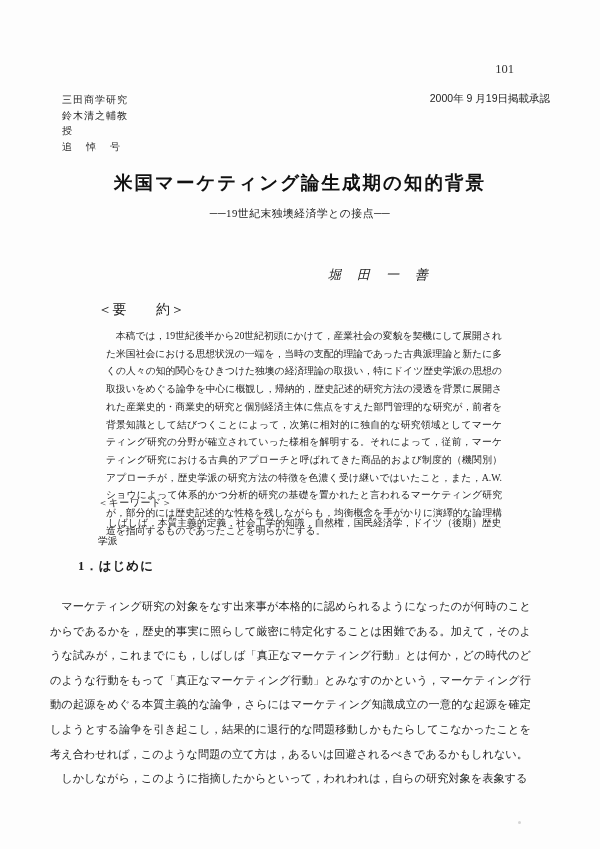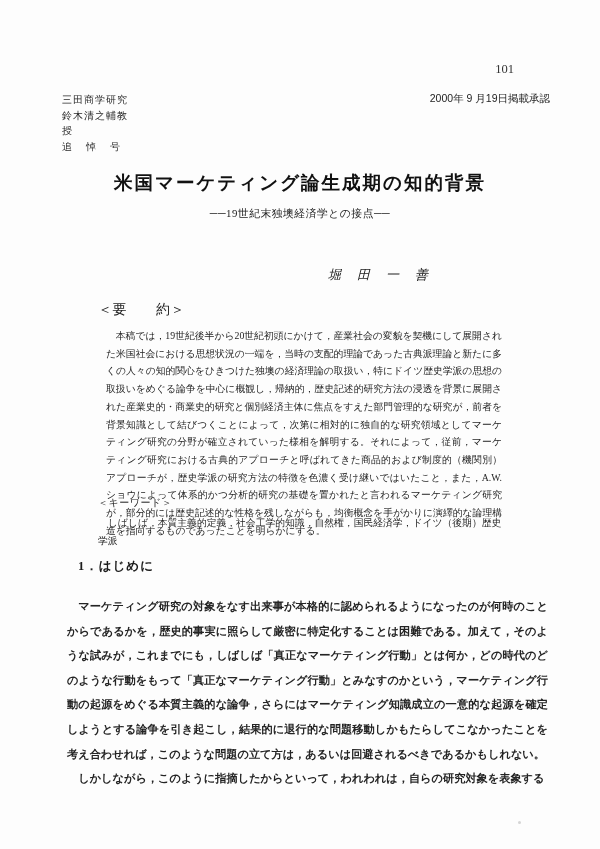--- a/index.html
+++ b/index.html
@@ -130,28 +130,27 @@
     margin: 0;
     font-size: 12.5px;
     font-weight: bold;
     letter-spacing: 1px;
     color: #1c1c1c;
   }
 
   .body-text {
     position: absolute;
     top: 594px;
-    left: 67px;
+    left: 50px;
     width: 481px;
     font-size: 11.2px;
     line-height: 24.6px;
     text-align: justify;
     text-justify: inter-ideograph;
     color: #242424;
-    font-weight: bold;
   }
   .body-text p {
     margin: 0;
     text-indent: 1em;
   }
 
   .scan-artifact {
     position: absolute;
     top: 821px;
     left: 518px;

